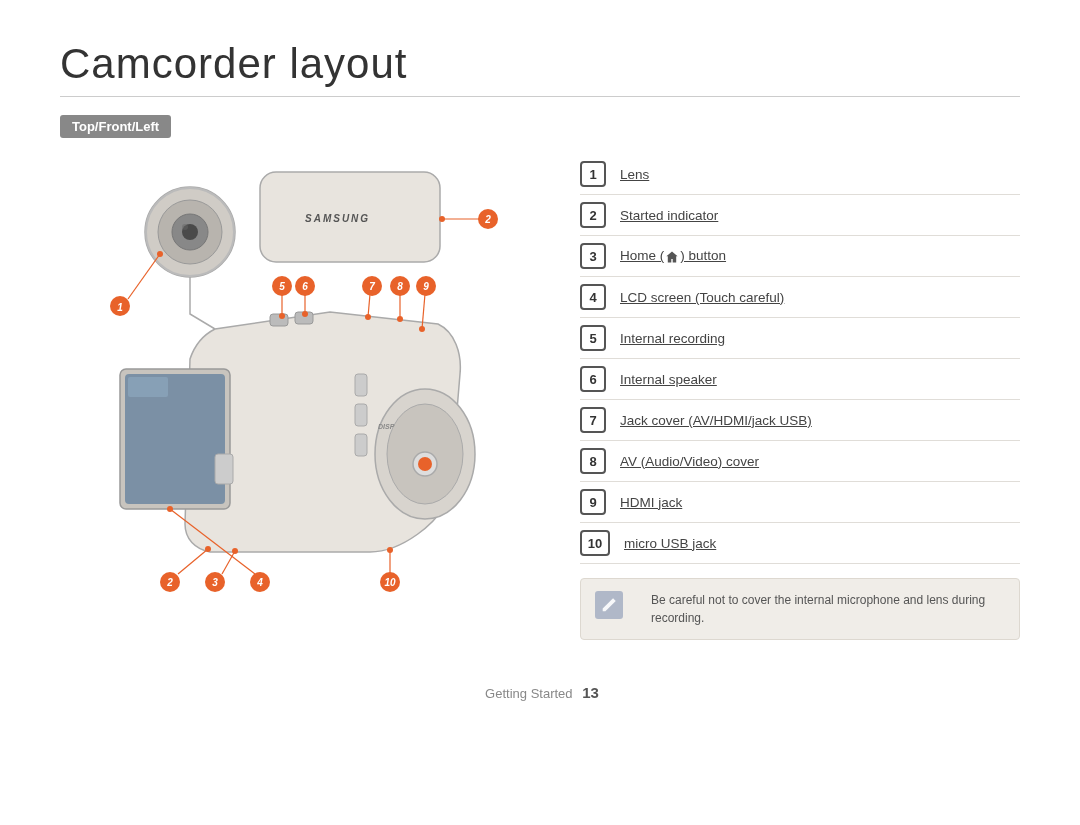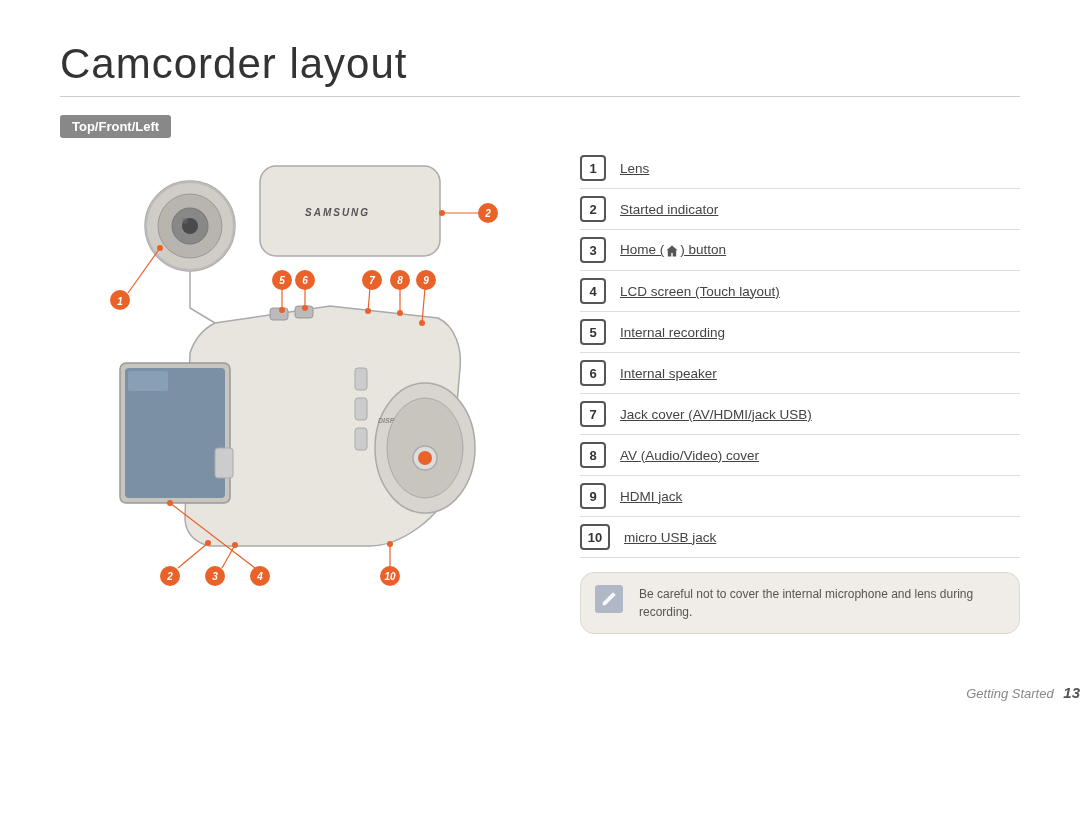--- a/index.html
+++ b/index.html
@@ -35,21 +35,21 @@
     }
 
     .section-badge {
       display: inline-block;
       background: #888;
       color: #fff;
       font-size: 13px;
       font-weight: bold;
       padding: 4px 12px;
       border-radius: 3px;
-      margin-bottom: 10px;
+      margin-bottom: 16px;
     }
 
     .main-content {
       display: flex;
       gap: 0;
     }
 
     
     .diagram-area {
       width: 490px;
@@ -97,22 +97,22 @@
       text-decoration: underline;
     }
 
     .note-box {
       display: flex;
       align-items: flex-start;
       background: #f0ede8;
       border: 1px solid #ddd8d0;
       padding: 12px 14px;
       margin-top: 14px;
-      gap: 16px;
-      border-radius: 14px;
+      gap: 28px;
+      border-radius: 4px;
     }
 
     .note-icon {
       width: 28px;
       height: 28px;
       background: #b0b8c8;
       border-radius: 3px;
       flex-shrink: 0;
       display: flex;
       align-items: center;
@@ -130,24 +130,23 @@
       color: #555;
       line-height: 1.5;
     }
 
     
     .page-footer {
       position: absolute;
       bottom: 22px;
       left: 4px;
       right: 0;
-      text-align: right;
+      text-align: center;
       font-size: 13px;
       color: #888;
-      font-style: italic;
     }
 
     .page-footer .page-num {
       font-size: 15px;
       font-weight: bold;
       color: #555;
       margin-left: 6px;
     }
 
     
@@ -285,21 +284,21 @@
             <span class="part-label">Started indicator</span>
           </div>
           <div class="parts-list-row">
             <div class="part-number-box">3</div>
             <span class="part-label">Home (<svg width="14" height="14" viewBox="0 0 20 20" style="vertical-align:middle;margin:0 1px" fill="#555">
                 <path d="M10 2L2 9h2v9h5v-5h2v5h5V9h2L10 2z"></path>
               </svg>) button</span>
           </div>
           <div class="parts-list-row">
             <div class="part-number-box">4</div>
-            <span class="part-label">LCD screen (Touch layout)</span>
+            <span class="part-label">LCD screen (Touch careful)</span>
           </div>
           <div class="parts-list-row">
             <div class="part-number-box">5</div>
             <span class="part-label">Internal recording</span>
           </div>
           <div class="parts-list-row">
             <div class="part-number-box">6</div>
             <span class="part-label">Internal speaker</span>
           </div>
           <div class="parts-list-row">

